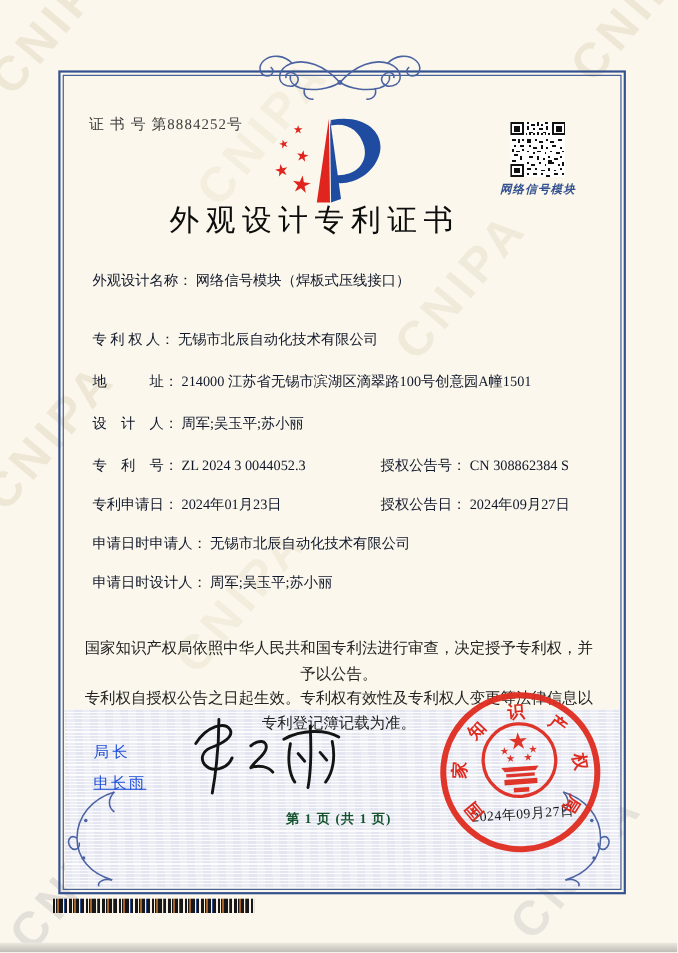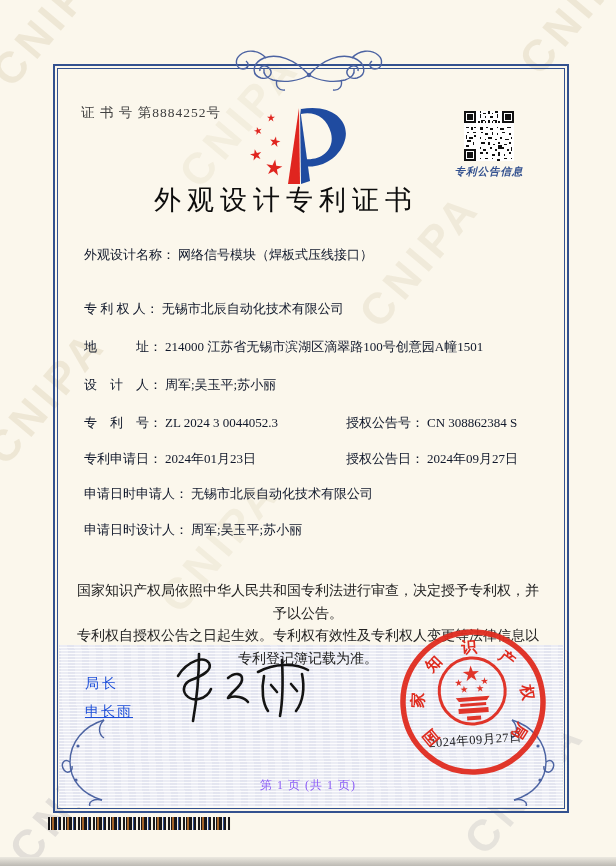--- a/index.html
+++ b/index.html
@@ -36,22 +36,22 @@
   .director-title{position:absolute;left:85px;top:675px;font-family:"Liberation Sans","DejaVu Sans",sans-serif;
         font-size:14px;letter-spacing:3px;color:#1d4ed8;}
   .director-name{position:absolute;left:85px;top:703px;font-family:"Liberation Sans","DejaVu Sans",sans-serif;
         font-size:14px;letter-spacing:2px;color:#1d4ed8;text-decoration:underline;}
   .sig{position:absolute;left:158px;top:648px;}
   
   .seal{position:absolute;left:398px;top:627px;transform:rotate(-4deg);}
   .seal-char{font-size:15.5px;font-weight:700;fill:#df2b1f;font-family:"Liberation Serif",serif;}
   .seal-date{font-size:12.5px;fill:#17171a;letter-spacing:.5px;font-family:"Liberation Serif",serif;}
   
-  .footer{position:absolute;left:0;top:777px;width:616px;text-align:center;font-size:12px;color:#8b5cf6;
-          letter-spacing:1px;}
+  .footer{position:absolute;left:0;top:736px;width:616px;text-align:center;font-size:12px;color:#14532d;
+          letter-spacing:1px;font-weight:bold;}
   .barcode{position:absolute;left:48px;top:817px;width:183px;height:13px;
      background:repeating-linear-gradient(90deg,#17171a 0 2px,#f6f2e6 2px 3px,#17171a 3px 4px,
        #a4652a 4px 6px,#17171a 6px 9px,#f6f2e6 9px 10px,#2f4c8c 10px 11px,#17171a 11px 13px,#f6f2e6 13px 15px);}
   .bottom-shadow{position:absolute;left:0;bottom:0;width:616px;height:9px;
      background:linear-gradient(#ece9e0,#bcb9b3);}
   
   .orn-top{position:absolute;left:219px;top:47px;}
   .orn-bl{position:absolute;left:58px;top:718px;}
   .orn-br{position:absolute;left:508px;top:718px;transform:scaleX(-1);}
   .hidden-defs{position:absolute;width:0;height:0;overflow:hidden;}
@@ -131,21 +131,21 @@
     </g>
   </svg>
 
   <svg class="qr" width="50" height="50" viewBox="0 0 29 29" shape-rendering="crispEdges">
     <rect width="29" height="29" fill="#ffffff"></rect>
     <path fill="#111" d="M0 0h7v7h-7z M22 0h7v7h-7z M0 22h7v7h-7z"></path>
     <path fill="#fff" d="M1 1h5v5h-5z M23 1h5v5h-5z M1 23h5v5h-5z"></path>
     <path fill="#111" d="M2 2h3v3h-3z M24 2h3v3h-3z M2 24h3v3h-3z"></path>
     <path fill="#111" d="M9 0h1v1h-1z M11 1h2v1h-2z M14 0h1v2h-1z M16 1h1v1h-1z M18 0h2v1h-2z M9 2h1v2h-1z M12 3h1v1h-1z M15 3h2v1h-2z M19 2h1v2h-1z M10 5h2v1h-2z M14 5h1v1h-1z M17 5h2v1h-2z M8 6h1v1h-1z M10 6h1v1h-1z M12 6h1v1h-1z M14 6h1v1h-1z M16 6h1v1h-1z M18 6h1v1h-1z M20 6h1v1h-1z M1 9h2v1h-2z M4 9h1v2h-1z M6 9h1v1h-1z M2 12h1v1h-1z M5 12h2v1h-2z M1 14h1v2h-1z M3 15h2v1h-2z M6 14h1v1h-1z M2 17h2v1h-2z M5 18h1v2h-1z M1 20h2v1h-2z M9 9h2v2h-2z M13 9h1v1h-1z M15 10h2v1h-2z M19 9h1v1h-1z M21 10h2v1h-2z M25 9h2v1h-2z M10 12h1v1h-1z M12 13h2v1h-2z M16 12h1v2h-1z M19 13h1v1h-1z M22 12h2v1h-2z M26 13h1v1h-1z M9 15h1v1h-1z M12 16h1v1h-1z M14 15h2v1h-2z M18 16h1v1h-1z M21 15h1v1h-1z M24 16h2v1h-2z M27 15h1v1h-1z M10 18h2v1h-2z M14 18h1v2h-1z M17 19h1v1h-1z M20 18h1v1h-1z M23 19h2v1h-2z M26 18h1v1h-1z M9 21h1v1h-1z M11 22h2v1h-2z M15 21h1v1h-1z M18 22h1v1h-1z M21 21h2v1h-2z M25 22h1v1h-1z M27 21h1v2h-1z M9 24h2v1h-2z M13 24h1v1h-1z M16 25h2v1h-2z M20 24h1v2h-1z M23 25h1v1h-1z M26 24h1v1h-1z M9 27h1v1h-1z M12 27h2v1h-2z M16 27h1v1h-1z M19 28h2v1h-2z M23 27h2v1h-2z M27 27h1v1h-1z M20 20h2v2h-2z"></path>
   </svg>
-  <div class="qr-caption">专利公告信息</div>
+  <div class="qr-caption">网络信号模块</div>
 
   <div class="title">外观设计专利证书</div>
 
   <div class="row r1">
     <span class="l">外观设计名称：</span><span class="v">网络信号模块（焊板式压线接口）</span>
   </div>
   <div class="row r2">
     <span class="l">专 利 权 人：</span><span class="v">无锡市北辰自动化技术有限公司</span>
   </div>
   <div class="row r3">

